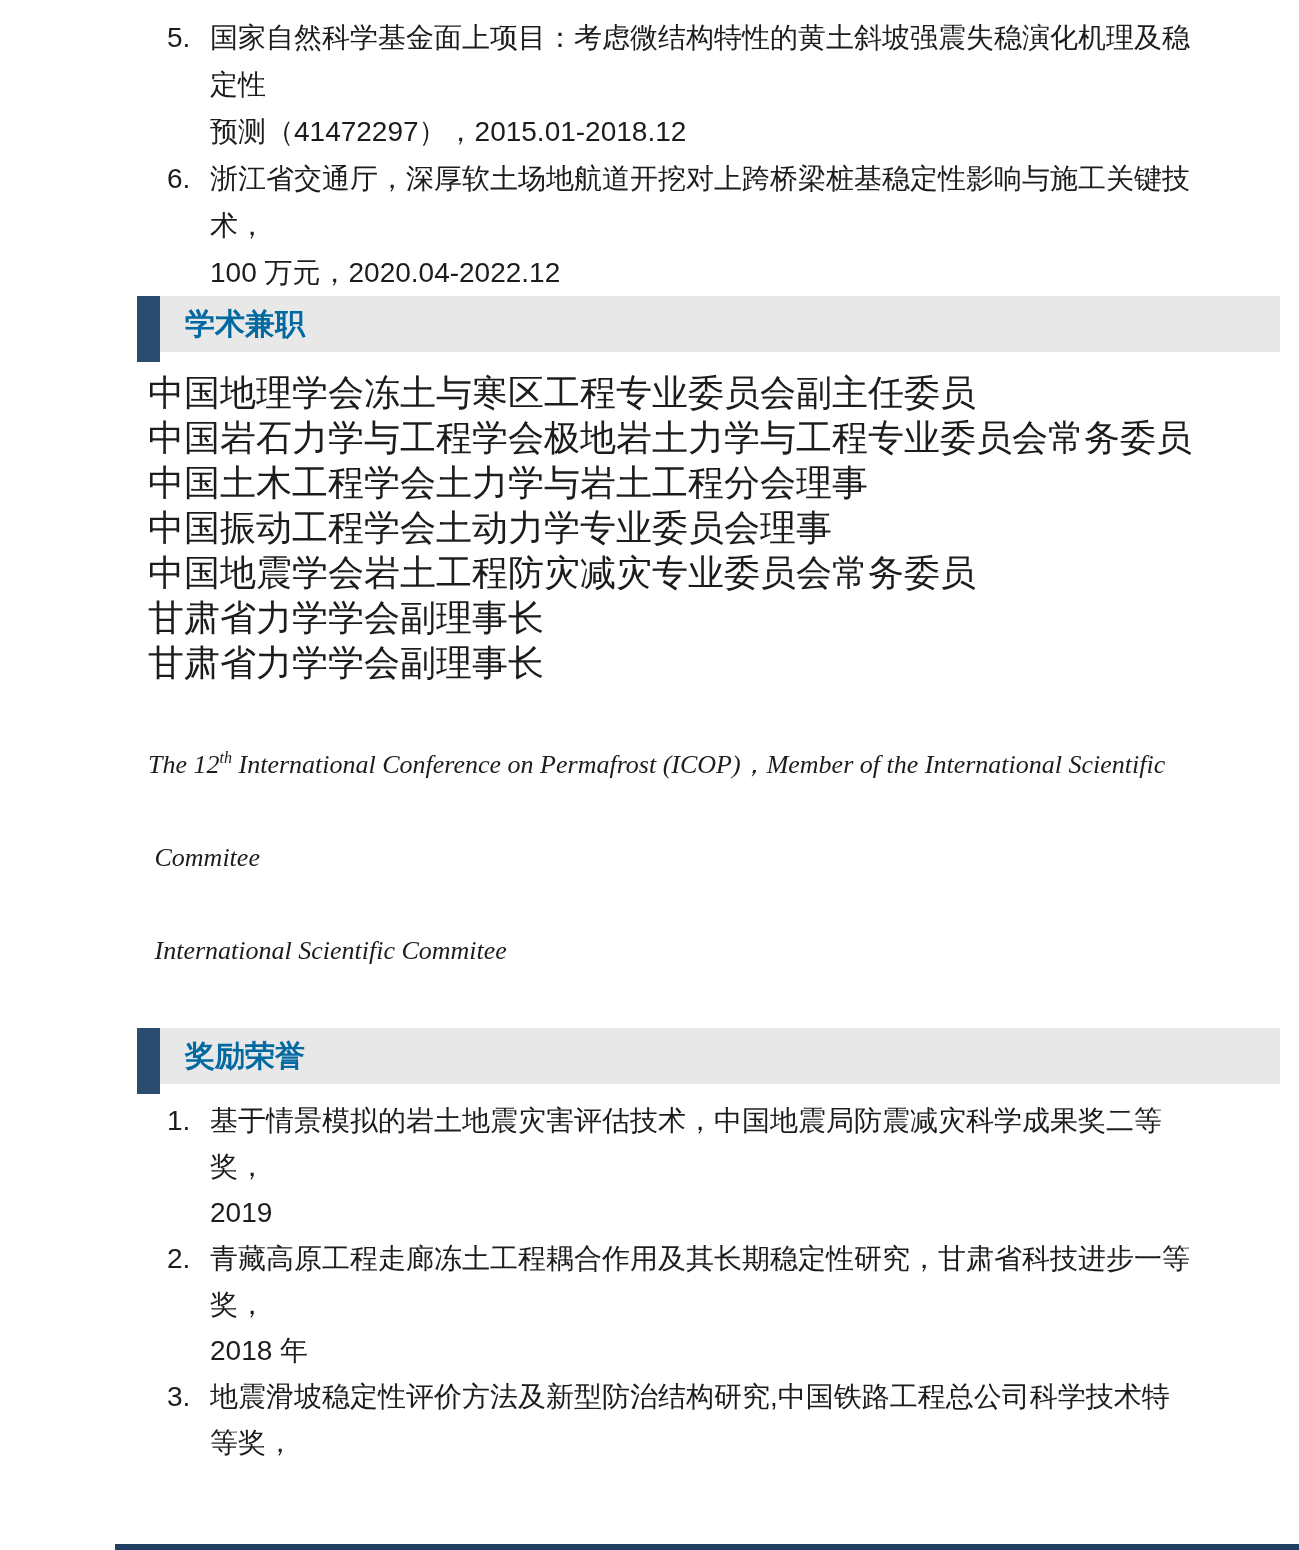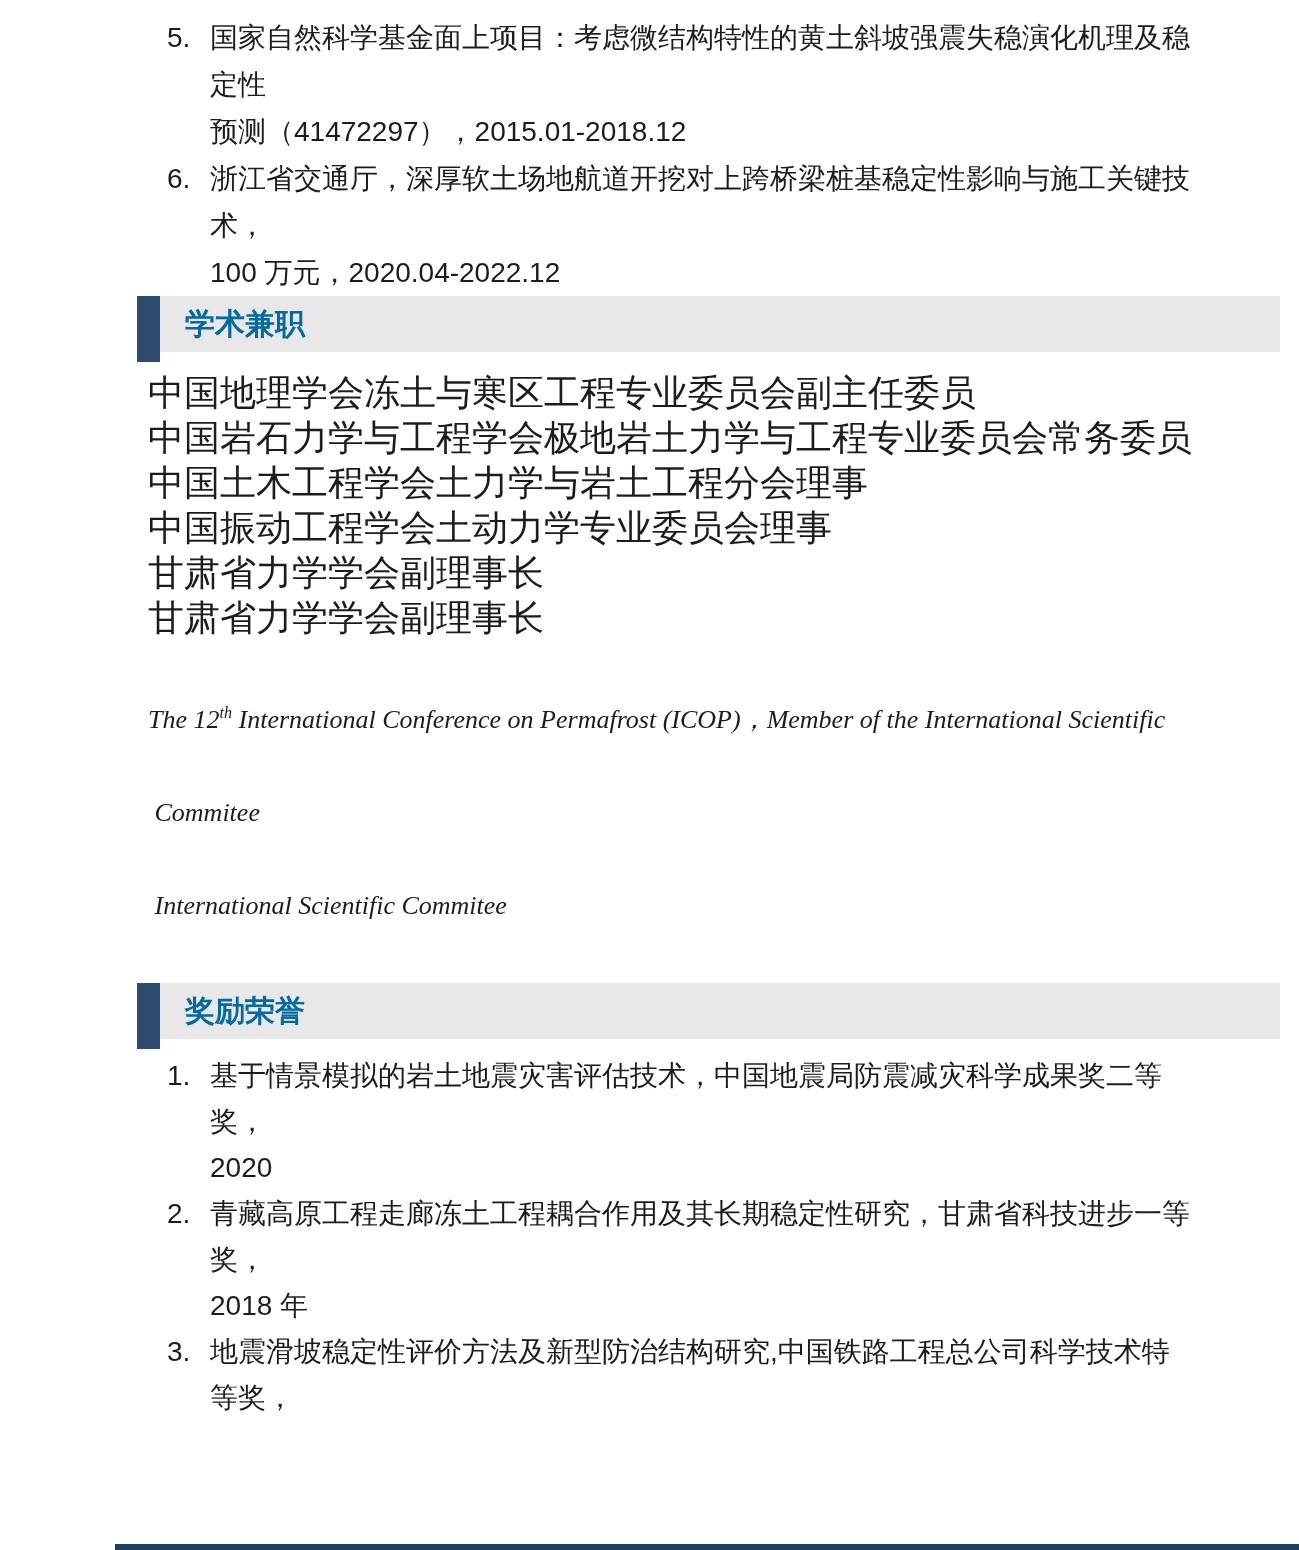--- a/index.html
+++ b/index.html
@@ -68,41 +68,42 @@
   <div class="section-header">
     <span class="accent-square"></span>
     <span class="section-title">学术兼职</span>
   </div>
 
   <div class="appointments">
     <div>中国地理学会冻土与寒区工程专业委员会副主任委员</div>
     <div>中国岩石力学与工程学会极地岩土力学与工程专业委员会常务委员</div>
     <div>中国土木工程学会土力学与岩土工程分会理事</div>
     <div>中国振动工程学会土动力学专业委员会理事</div>
+    <div>中国地震学会岩土工程防灾减灾专业委员会常务委员</div>
     <div>甘肃省力学学会副理事长</div>
     <div>甘肃省力学学会副理事长</div>
   </div>
 
   <div class="intl">
     <div><span>The 12</span><sup>th</sup><span> International Conference on Permafrost (ICOP)，Member of the International Scientific</span></div>
     <div><span> Commitee</span></div>
     <div><span> International Scientific Commitee</span></div>
   </div>
 
   <div class="section-header">
     <span class="accent-square"></span>
     <span class="section-title">奖励荣誉</span>
   </div>
 
   <div class="numlist awards">
     <div class="list-item">
       <span class="num">1.</span>
       <span class="body">
         <div>基于情景模拟的岩土地震灾害评估技术，中国地震局防震减灾科学成果奖二等奖，</div>
-        <div>2020</div>
+        <div>2019</div>
       </span>
     </div>
     <div class="list-item">
       <span class="num">2.</span>
       <span class="body">
         <div>青藏高原工程走廊冻土工程耦合作用及其长期稳定性研究，甘肃省科技进步一等奖，</div>
         <div>2018 年</div>
       </span>
     </div>
     <div class="list-item">

